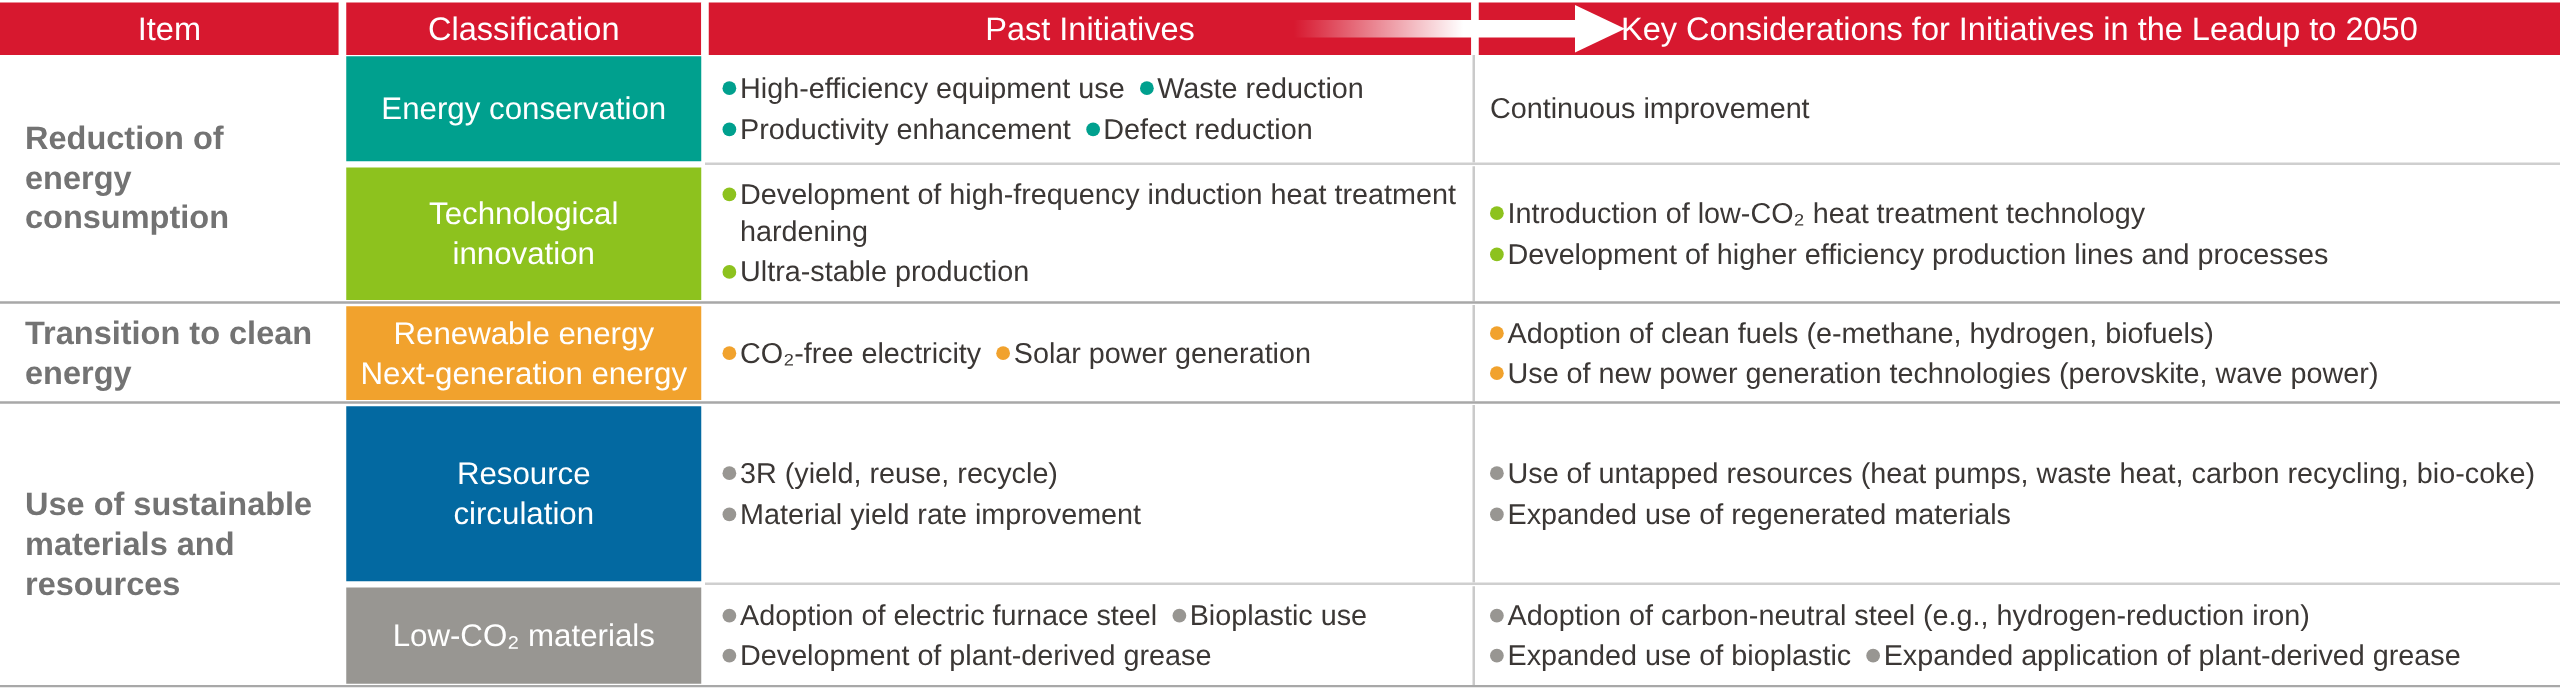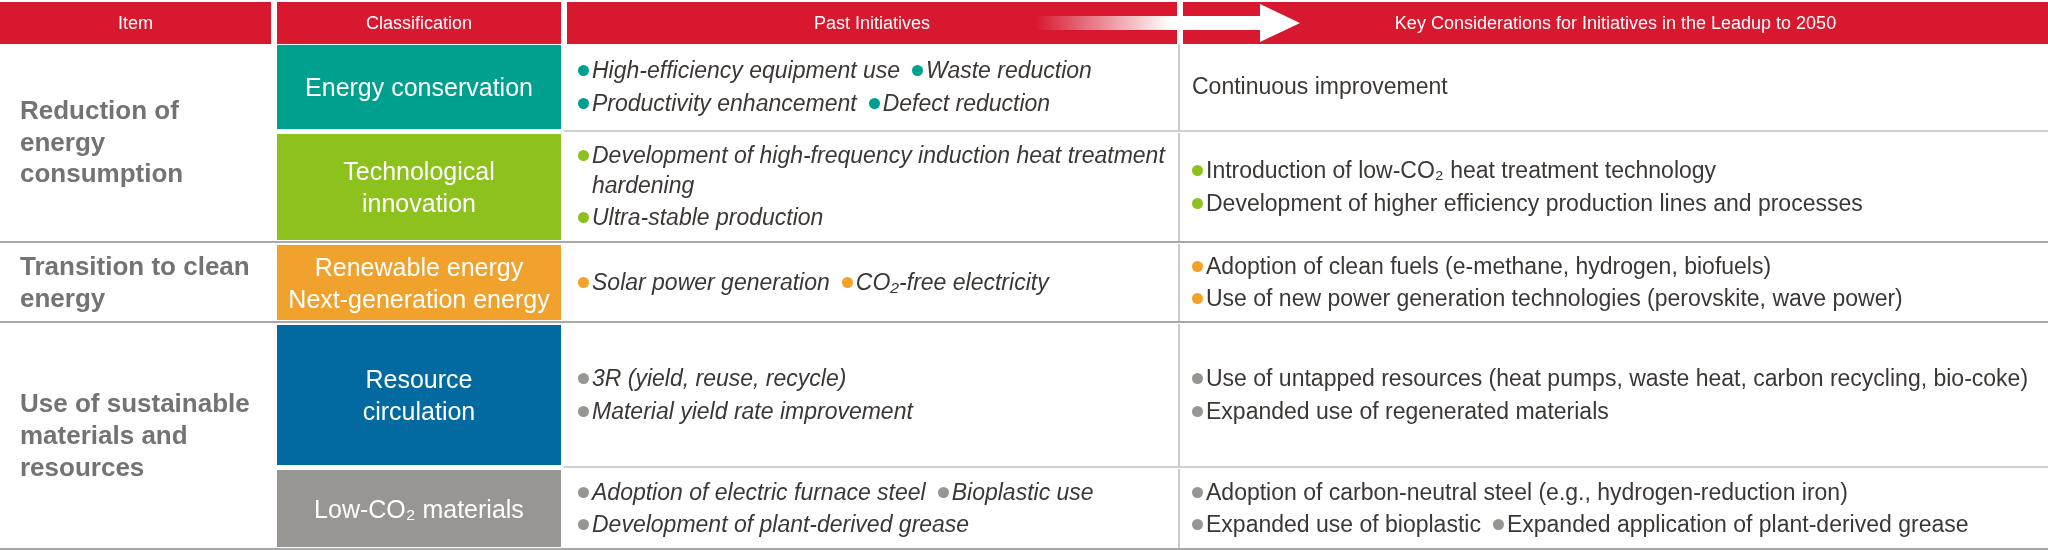--- a/index.html
+++ b/index.html
@@ -3,40 +3,40 @@
 <meta charset="utf-8">
 <style>
   * { box-sizing: border-box; margin: 0; padding: 0; }
   body { background: #fff; font-family: "Liberation Sans", sans-serif; }
   #stage { position: relative; width: 2048px; height: 550px; background: #fff; overflow: hidden; padding-top: 2px; }
 
   
   .header-band { position: relative; display: flex; height: 42px; }
   .hgap { width: 6px; background: #fff; flex: none; }
   .hcell { background: #D7182F; color: #fff; display: flex; align-items: center; justify-content: center;
-           font-size: 18px; flex: none; }
+           font-size: 26px; flex: none; }
   .hc1 { width: 271px; } .hc2 { width: 284px; } .hc3 { width: 610px; } .hc4 { width: 865px; }
 
   .arrow { position: absolute; top: 0; left: 1035px; width: 265px; height: 42px; z-index: 5; pointer-events: none; }
   .arrow-body { position: absolute; left: 0; top: 14px; width: 226px; height: 14px;
                 background: linear-gradient(to right, rgba(255,255,255,0) 0%, #ffffff 60%); }
   .arrow-head { position: absolute; left: 225px; top: 2px; width: 0; height: 0;
                 border-top: 19px solid transparent; border-bottom: 19px solid transparent; border-left: 40px solid #ffffff; }
 
   
   .band { display: flex; }
   .item-cell { width: 274px; flex: none; display: flex; align-items: center; padding-left: 20px; padding-right: 4px;
                color: #737373; font-weight: bold; font-size: 26px; line-height: 1.22; }
   .rows-wrap { flex: 1 1 auto; min-width: 0; }
   .row { display: flex; }
   .class-cell { width: 290px; flex: none; display: flex; }
   .class-box { flex: 1; margin: 1px 3px; display: flex; flex-direction: column; align-items: center; justify-content: center;
                color: #fff; font-size: 25px; line-height: 1.28; text-align: center; }
   .past-cell { width: 616px; flex: none; border-right: 2px solid #CACACA; padding: 6px 6px 6px 14px;
-               display: flex; flex-direction: column; justify-content: center; gap: 3px; font-style: italic; }
+               display: flex; flex-direction: column; justify-content: center; gap: 3px; }
   .key-cell  { flex: 1 1 auto; min-width: 0; padding: 6px 4px 6px 12px;
                display: flex; flex-direction: column; justify-content: center; gap: 3px; }
   .bline { display: flex; column-gap: 12px; align-items: flex-start; }
   .bitem { display: flex; align-items: flex-start; }
   .bline.multi .btext { white-space: nowrap; }
   .bullet { width: 11px; height: 11px; border-radius: 50%; flex: none; margin: 9px 3px 0 0; }
   .btext { font-size: 23px; line-height: 1.28; color: #3B3735; }
 
   .minor-div { height: 3px; position: relative; }
   .minor-div::after { content: ""; position: absolute; left: 290px; right: 0; top: 0; border-top: 2px solid #CFCFCF; }
@@ -157,25 +157,25 @@
             <div class="class-cell">
               <div class="class-box" style="background: rgb(241, 162, 45);">
                 <div>Renewable energy</div>
                 <div>Next-generation energy</div>
               </div>
             </div>
             <div class="past-cell">
               <div class="bline multi">
                 <div class="bitem">
                   <div class="bullet" style="background: rgb(241, 162, 45);"></div>
+                  <div class="btext">CO₂-free electricity</div>
+                </div>
+                <div class="bitem">
+                  <div class="bullet" style="background: rgb(241, 162, 45);"></div>
                   <div class="btext">Solar power generation</div>
-                </div>
-                <div class="bitem">
-                  <div class="bullet" style="background: rgb(241, 162, 45);"></div>
-                  <div class="btext">CO₂-free electricity</div>
                 </div>
               </div>
             </div>
             <div class="key-cell">
               <div class="bline">
                 <div class="bitem">
                   <div class="bullet" style="background: rgb(241, 162, 45);"></div>
                   <div class="btext">Adoption of clean fuels (e-methane, hydrogen, biofuels)</div>
                 </div>
               </div>

